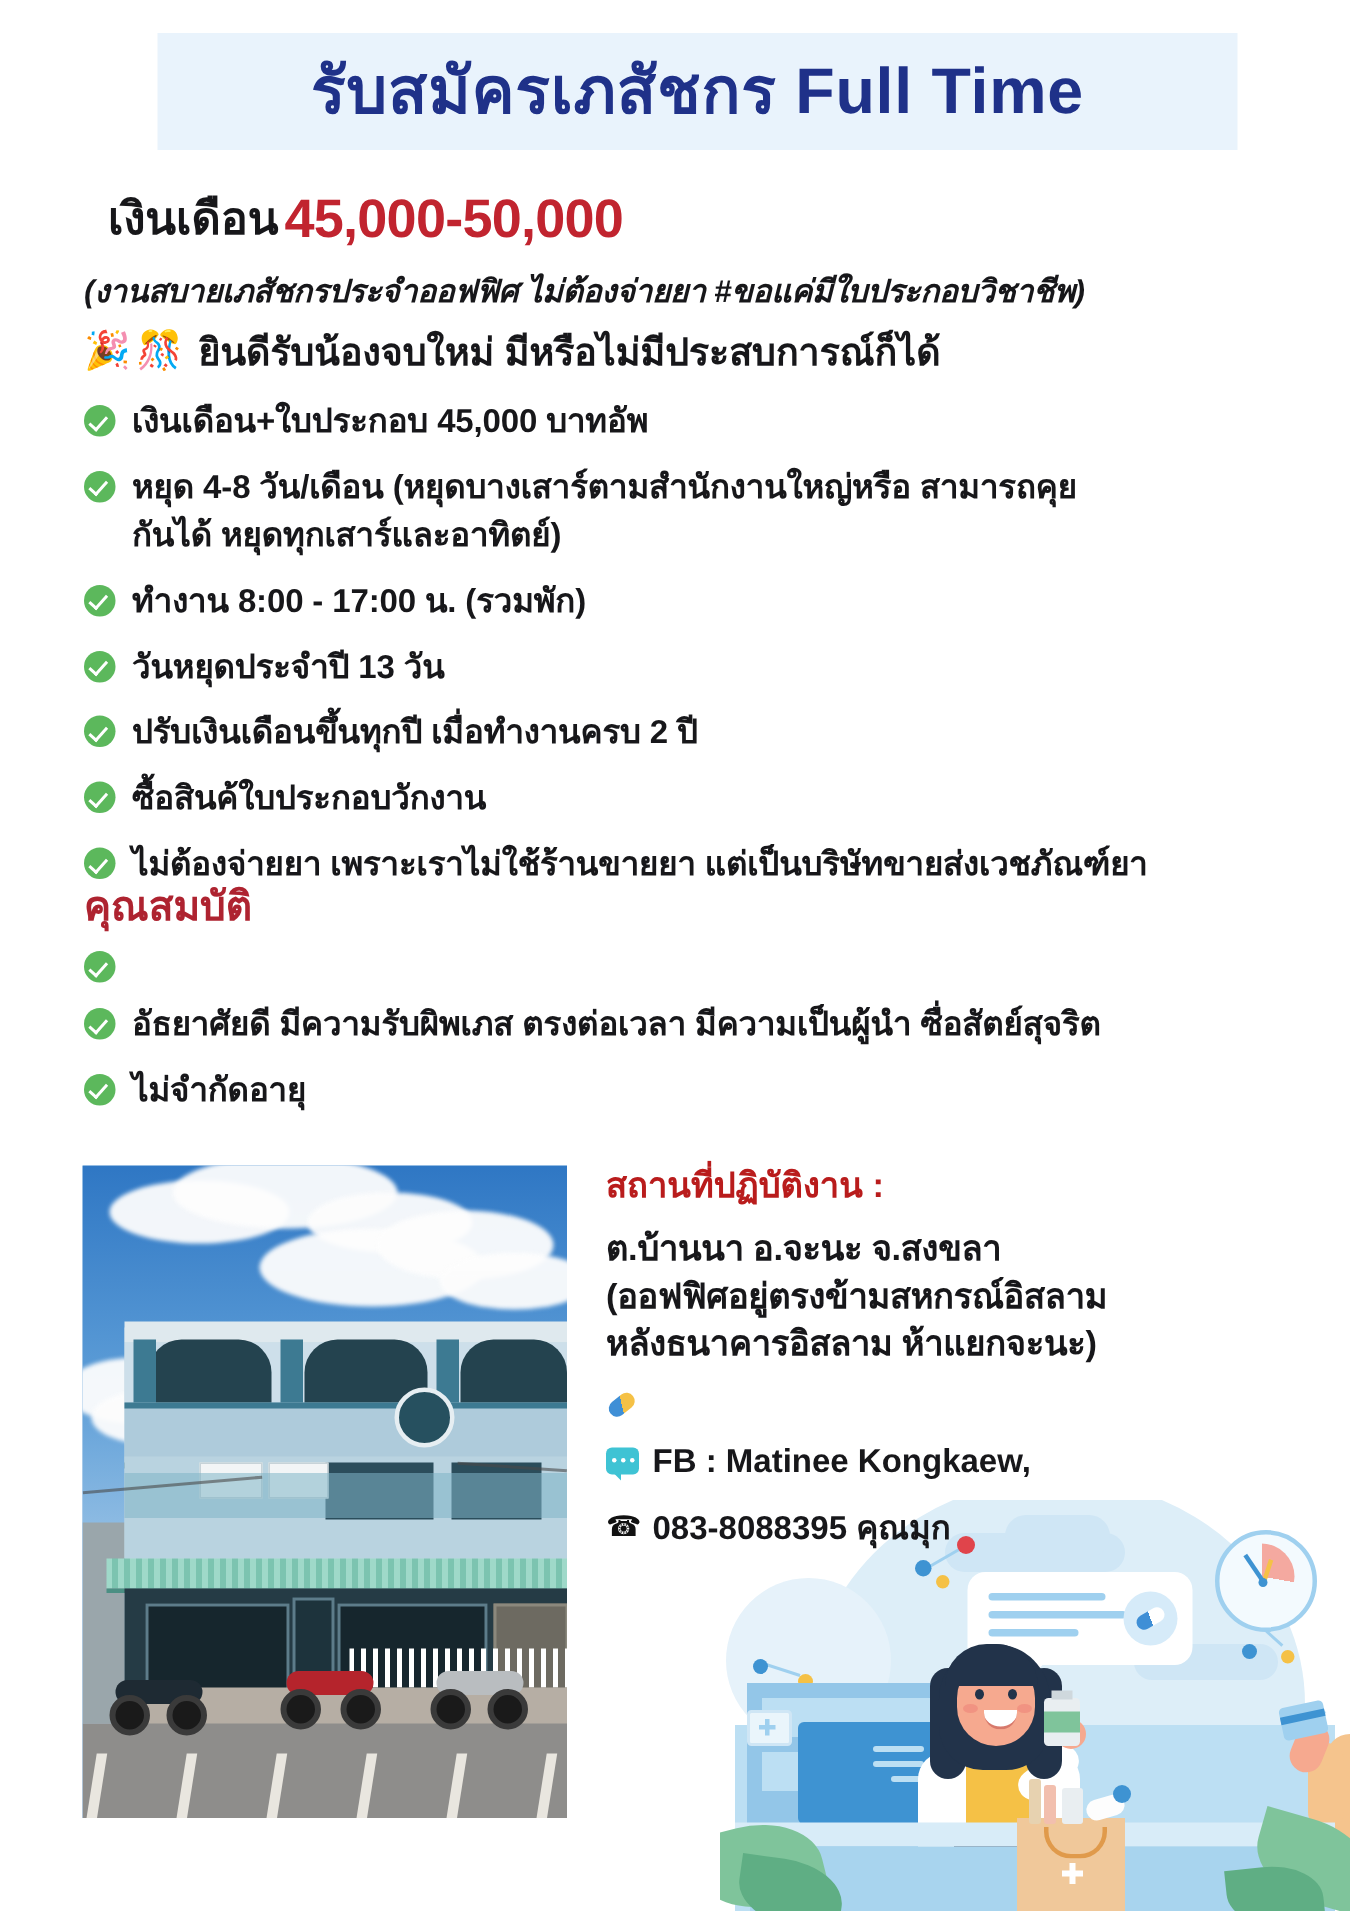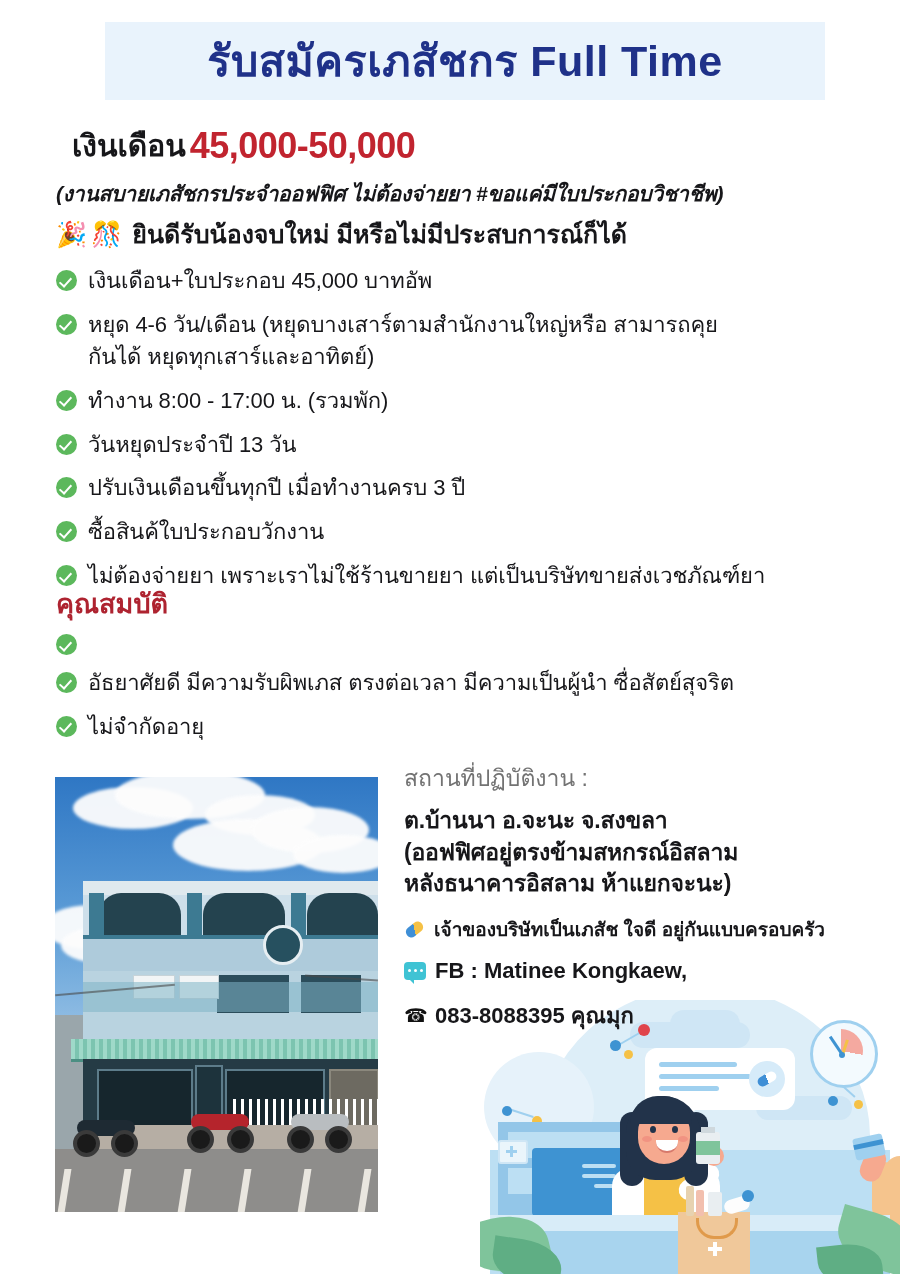--- a/index.html
+++ b/index.html
@@ -54,21 +54,21 @@
   .check-icon{
     flex:0 0 auto;width:21px;height:21px;border-radius:50%;
     background:#5cb85c;position:relative;margin-top:5px;
   }
   .check-icon::after{
     content:"";position:absolute;left:6px;top:4.5px;
     width:5px;height:10px;border:solid #fff;border-width:0 2.4px 2.4px 0;
     transform:rotate(42deg);
   }
   .bullet-text{
-    font-size:22px;font-weight:normal;color:#17171a;line-height:1.45;
+    font-size:22px;font-weight:bold;color:#17171a;line-height:1.45;
     letter-spacing:-.1px;
   }
 
   
   .section-heading{
     position:absolute;left:56px;top:582px;
     font-size:27px;font-weight:bold;color:#ae2330;
   }
 
   
@@ -112,21 +112,21 @@
   .ph-left-bld{position:absolute;left:0;top:238px;width:30px;height:134px;background:#9aa6ab;}
   .ph-right-bld{position:absolute;left:300px;top:238px;width:23px;height:134px;background:#9b9086;}
   .ph-moto{position:absolute;bottom:58px;}
   .ph-moto .body{position:absolute;width:58px;height:16px;border-radius:8px;}
   .ph-moto .wh{position:absolute;width:19px;height:19px;border-radius:50%;background:#1a1a1a;border:4px solid #3a3a3a;}
   .ph-wire{position:absolute;height:2px;background:#4a4a4a;opacity:.6;}
 
   
   .contact{position:absolute;left:404px;top:760px;width:470px;}
   .contact-heading{
-    font-size:23px;font-weight:normal;color:#737373;margin-bottom:9px;
+    font-size:23px;font-weight:bold;color:#b91c1c;margin-bottom:9px;margin-top:12px;
   }
   .contact-line{
     font-size:23px;font-weight:bold;color:#17171a;line-height:1.38;
     letter-spacing:-.2px;white-space:nowrap;
   }
   .contact-item{
     display:flex;align-items:center;gap:9px;margin-top:14px;white-space:nowrap;
     position:relative;z-index:3;
   }
   .contact-item .ctxt{font-size:19px;font-weight:bold;color:#17171a;}
@@ -239,33 +239,33 @@
   <span class="welcome-text">ยินดีรับน้องจบใหม่ มีหรือไม่มีประสบการณ์ก็ได้</span>
 </div>
 
 <div class="bullets" id="benefits-list">
   <div class="bullet">
     <span class="check-icon"></span>
     <span class="bullet-text">เงินเดือน+ใบประกอบ 45,000 บาทอัพ</span>
   </div>
   <div class="bullet">
     <span class="check-icon"></span>
-    <span class="bullet-text" style="max-width:640px">หยุด 4-6 วัน/เดือน (หยุดบางเสาร์ตามสำนักงานใหญ่หรือ สามารถคุยกันได้ หยุดทุกเสาร์และอาทิตย์)</span>
+    <span class="bullet-text" style="max-width:640px">หยุด 4-8 วัน/เดือน (หยุดบางเสาร์ตามสำนักงานใหญ่หรือ สามารถคุยกันได้ หยุดทุกเสาร์และอาทิตย์)</span>
   </div>
   <div class="bullet">
     <span class="check-icon"></span>
     <span class="bullet-text">ทำงาน 8:00 - 17:00 น. (รวมพัก)</span>
   </div>
   <div class="bullet">
     <span class="check-icon"></span>
     <span class="bullet-text">วันหยุดประจำปี 13 วัน</span>
   </div>
   <div class="bullet">
     <span class="check-icon"></span>
-    <span class="bullet-text">ปรับเงินเดือนขึ้นทุกปี เมื่อทำงานครบ 3 ปี</span>
+    <span class="bullet-text">ปรับเงินเดือนขึ้นทุกปี เมื่อทำงานครบ 2 ปี</span>
   </div>
   <div class="bullet">
     <span class="check-icon"></span>
     <span class="bullet-text">ซื้อสินค้ใบประกอบวักงาน</span>
   </div>
   <div class="bullet">
     <span class="check-icon"></span>
     <span class="bullet-text">ไม่ต้องจ่ายยา เพราะเราไม่ใช้ร้านขายยา แต่เป็นบริษัทขายส่งเวชภัณฑ์ยา</span>
   </div>
 </div>
@@ -360,21 +360,20 @@
 <div class="contact">
   <div class="contact-heading">สถานที่ปฏิบัติงาน :</div>
   <div class="contact-line">ต.บ้านนา อ.จะนะ จ.สงขลา</div>
   <div class="contact-line">(ออฟฟิศอยู่ตรงข้ามสหกรณ์อิสลาม</div>
   <div class="contact-line">หลังธนาคารอิสลาม ห้าแยกจะนะ)</div>
 
   <div class="contact-item">
     <span class="ic ic-pill">
         <span class="cap"></span>
       </span>
-    <span class="ctxt">เจ้าของบริษัทเป็นเภสัช ใจดี อยู่กันแบบครอบครัว</span>
   </div>
 
 
   <div class="contact-item">
     <span class="ic ic-chat">
       <span class="bub"></span>
         <span class="tail"></span>
       <span class="d" style="left:4px"></span>
         <span class="d" style="left:10px"></span>
         <span class="d" style="left:16px"></span>

